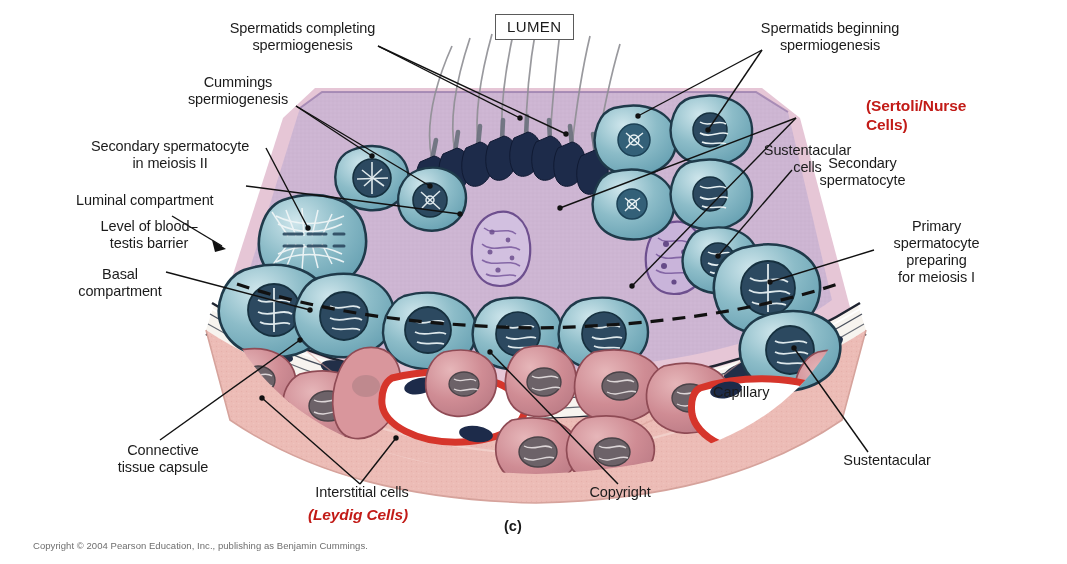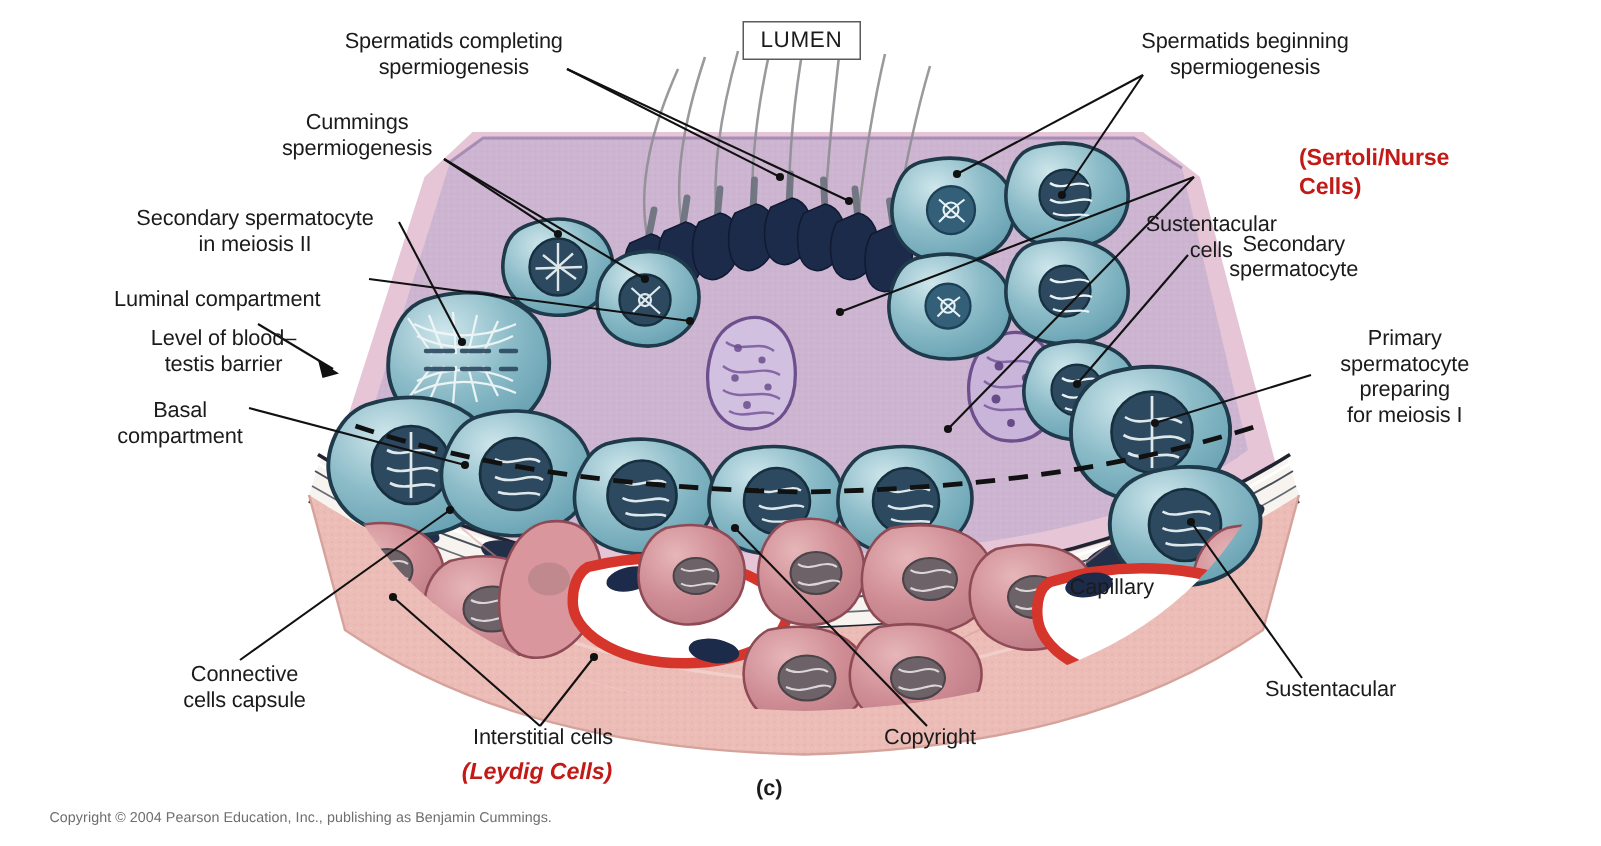--- a/index.html
+++ b/index.html
@@ -595,21 +595,21 @@
 
   <div class="label left" style="left:76px; top:180px; width:180px;margin-top:12px;">Luminal compartment</div>
 
   <div class="label center" style="left:61px; top:218px; width:110px;margin-left:33px;">Level of blood–
 testis barrier</div>
 
   <div class="label center" style="left:65px; top:266px; width:110px;">Basal
 compartment</div>
 
   <div class="label center" style="left:108px; top:442px; width:110px;">Connective
-cells capsule</div>
+tissue capsule</div>
 
   <div class="label center" style="left:297px; top:484px; width:130px;">Interstitial cells</div>
 
   <div class="red-label" style="left:283px; top:505px; width:150px; text-align:center;font-style:italic;">(Leydig Cells)</div>
 
   <div class="label center" style="left:570px; top:484px; width:100px;">Copyright</div>
 
   <div class="label center" style="left:740px; top:20px; width:180px;">Spermatids beginning
 spermiogenesis</div>
 

